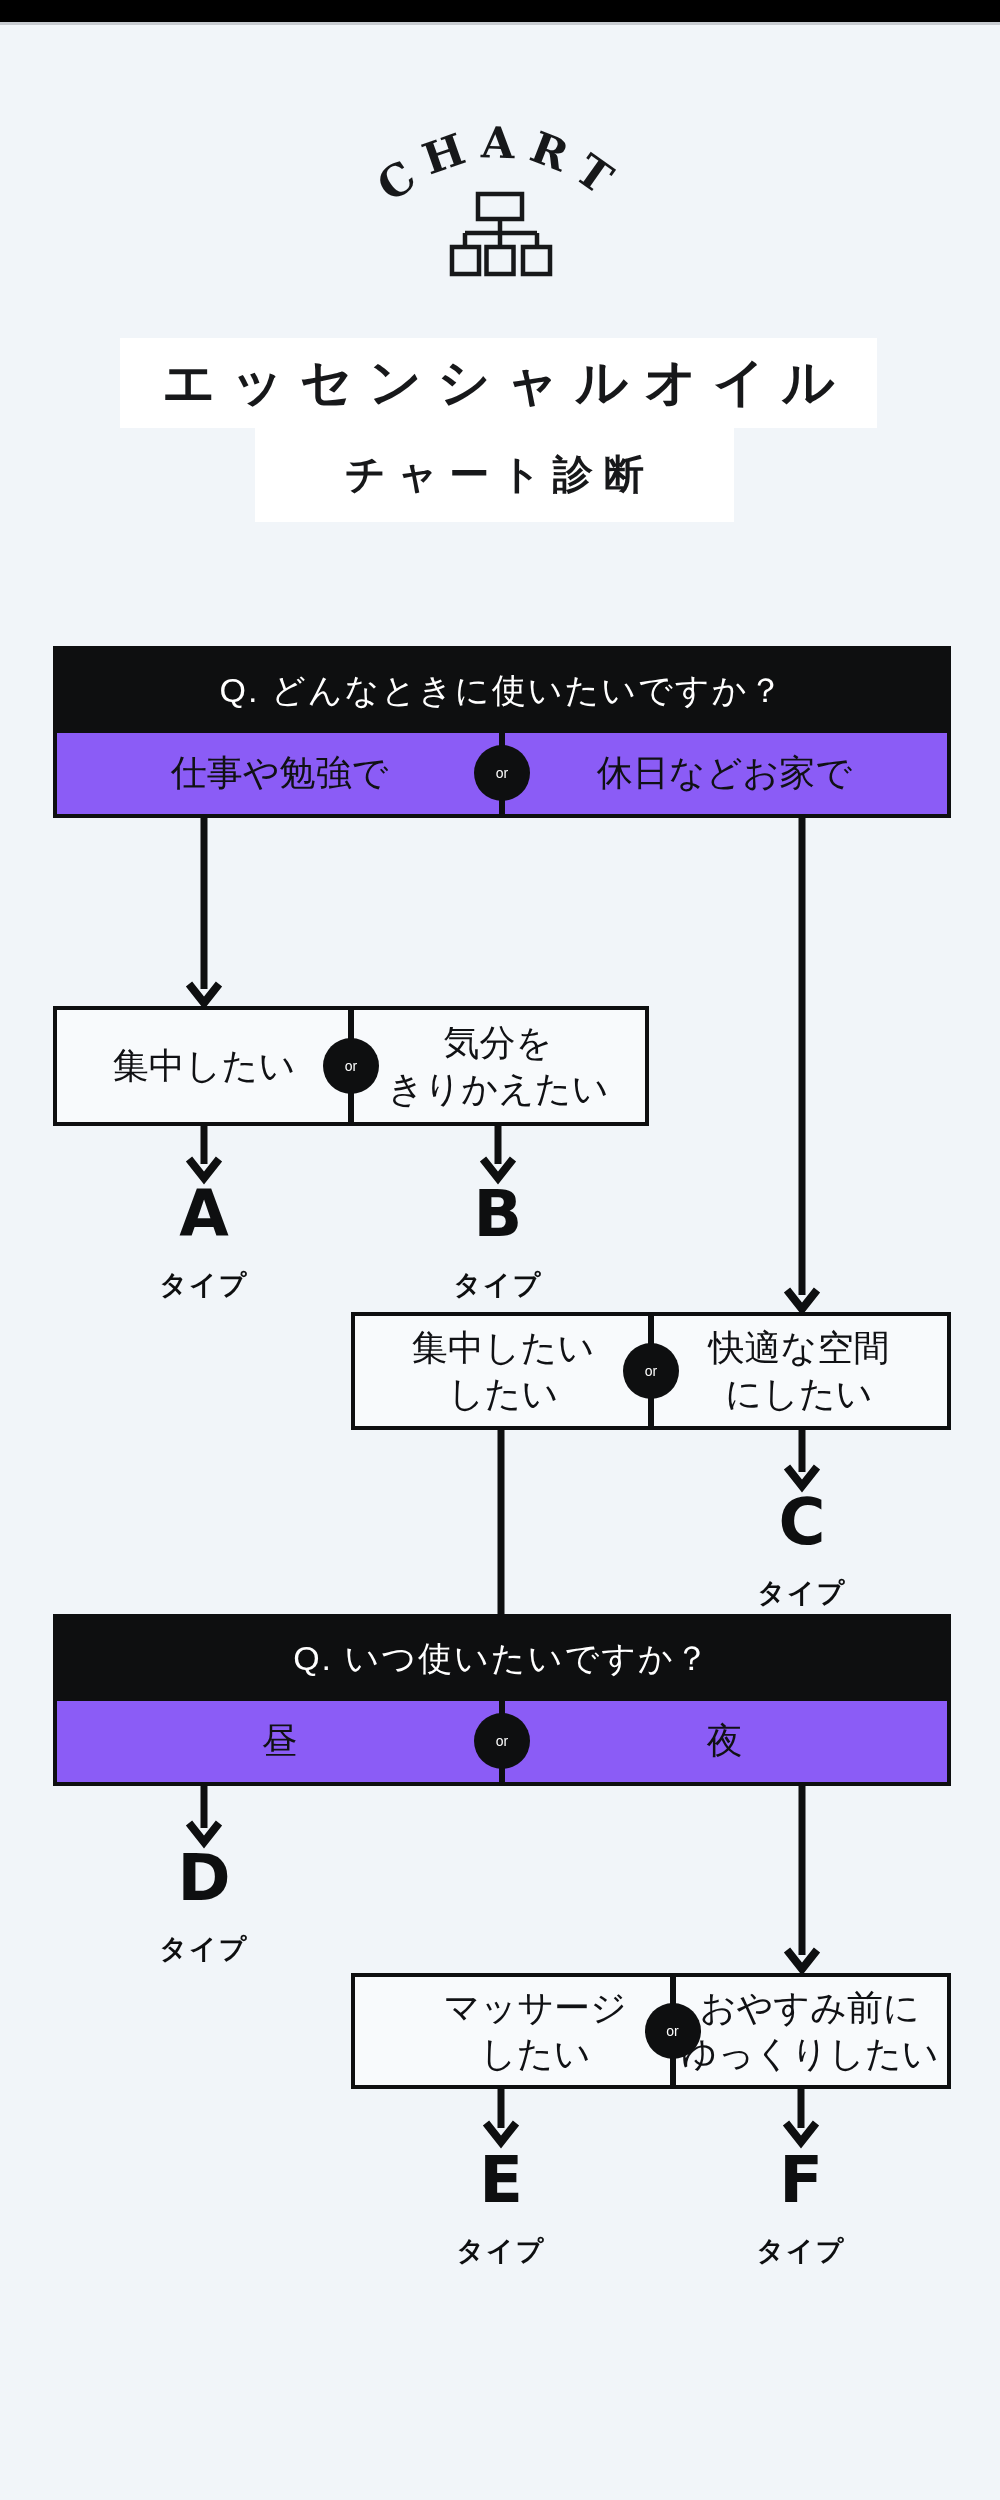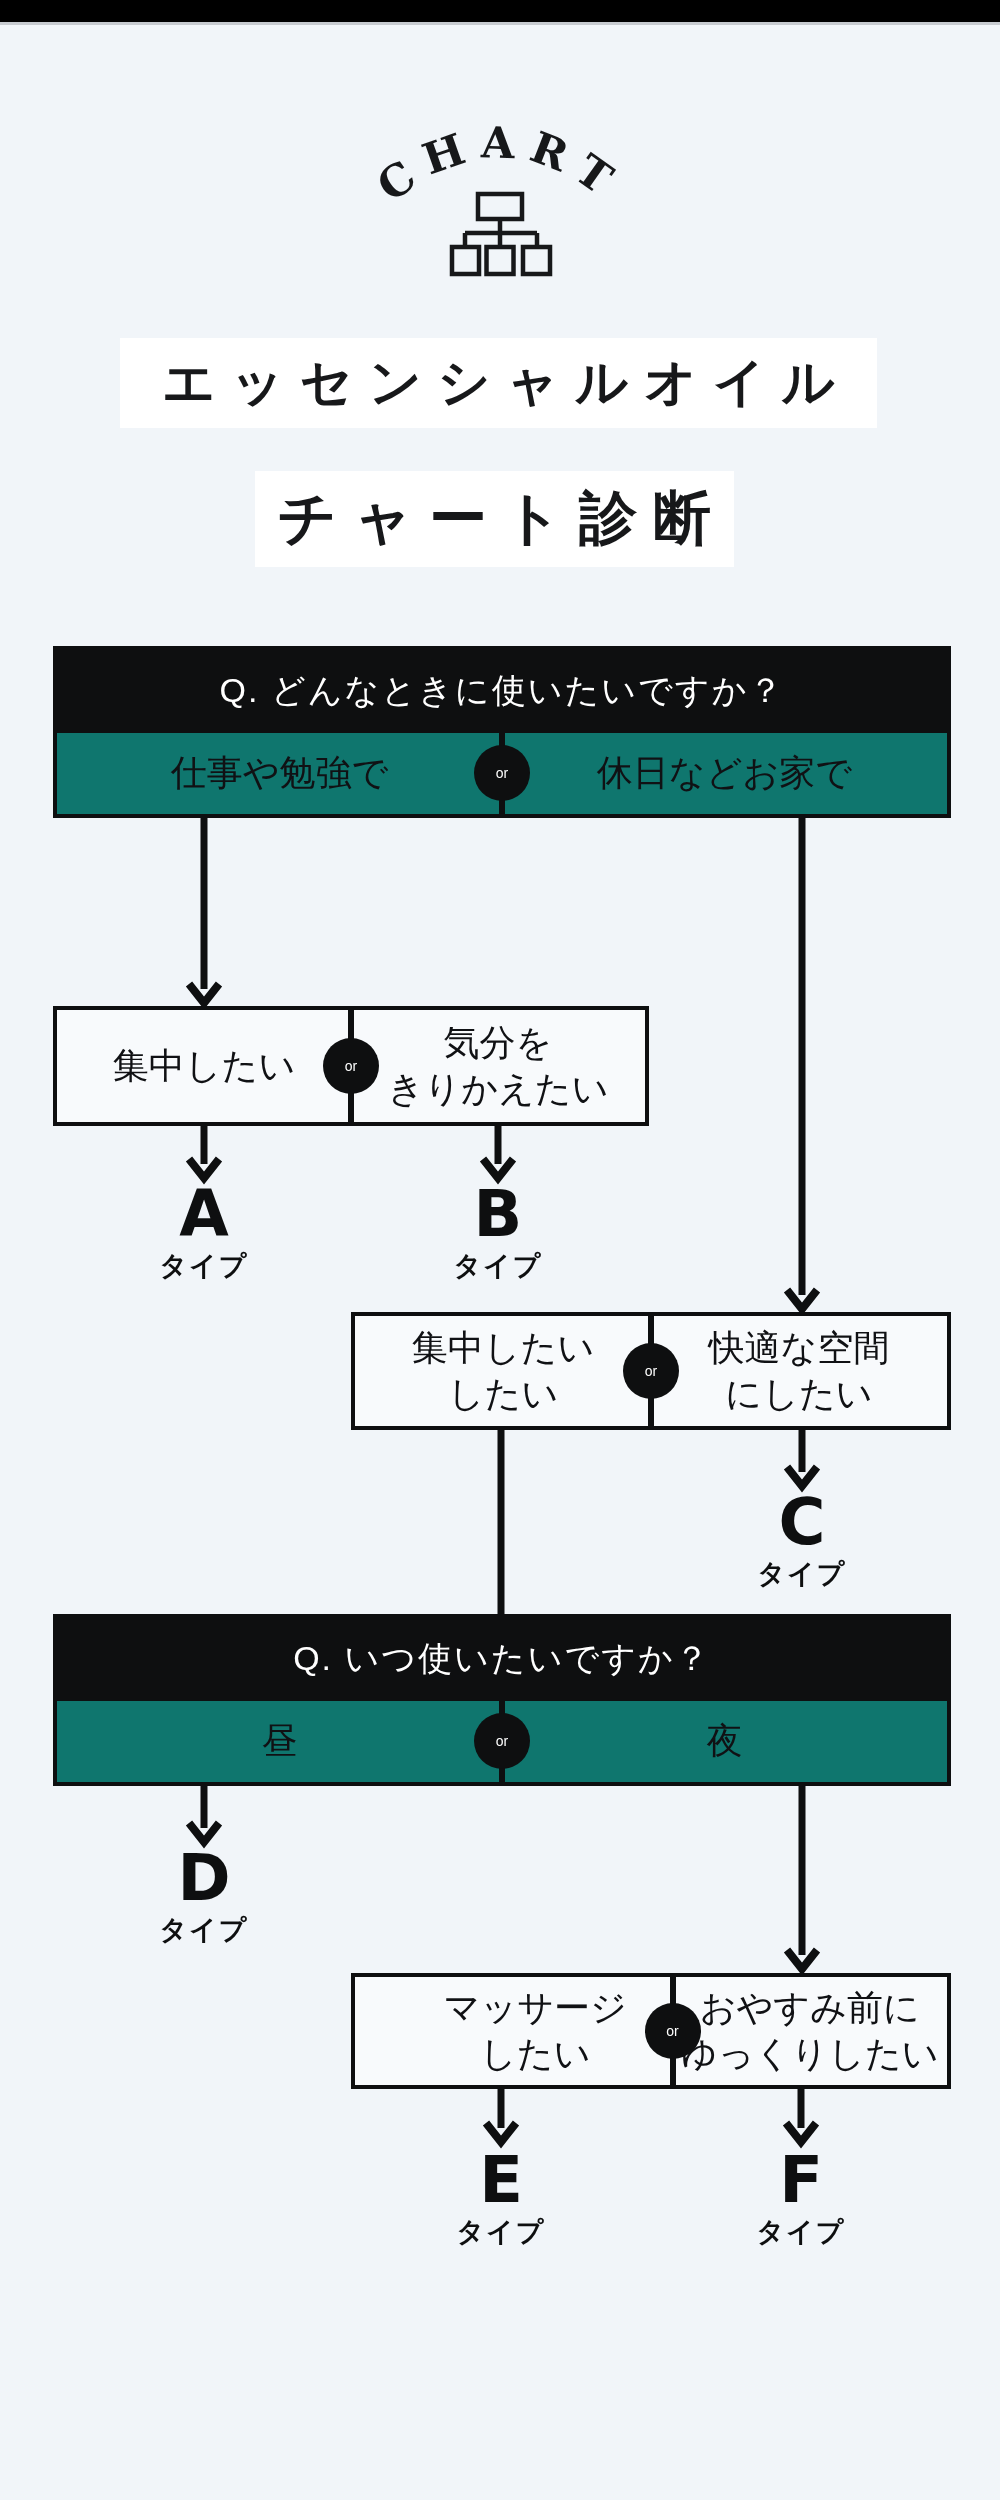--- a/index.html
+++ b/index.html
@@ -23,26 +23,26 @@
   .title-box {
     position: absolute;
     background: #ffffff;
     display: flex; align-items: center; justify-content: center;
     font-family: Liberation Mono, monospace;
     font-weight: 700;
     color: #17181a;
     white-space: nowrap;
   }
   .title-1 { left: 120px; top: 338px; width: 757px; height: 90px; font-size: 52px; letter-spacing: 0.30em; text-indent: 0.30em; }
-  .title-2 { left: 255px; top: 471px; width: 479px; height: 96px; font-size: 58px; letter-spacing: 0.28em; text-indent: 0.28em; }
+  .title-2 { left: 255px; top: 426px; width: 479px; height: 96px; font-size: 40px; letter-spacing: 0.28em; text-indent: 0.28em; }
 
   .qbox {
     position: absolute;
     border: 4px solid #0e0f10;
-    background: #0f766e;
+    background: #8b5cf6;
   }
   .q1 { left: 53px; top: 646px;  width: 898px; height: 172px; }
   .q2 { left: 53px; top: 1614px; width: 898px; height: 172px; }
   .qheader {
     height: 84px; margin: -1px; 
     background: #0e0f10; color: #ffffff;
     display: flex; align-items: center; justify-content: center;
     font-size: 34px; letter-spacing: 2px;
   }
   .qrow { position: relative; height: 82px; display: flex; justify-content: flex-end; }
@@ -78,21 +78,21 @@
   }
 
   .type-label {
     position: absolute; transform: translateX(-50%);
     text-align: center; color: #0e0f10;
   }
   .type-letter {
     font-size: 64px; font-weight: 800; line-height: 1;
     font-family: "DejaVu Sans", "Liberation Sans", sans-serif;
   }
-  .type-suffix { font-size: 27px; font-weight: 700; letter-spacing: 2px; margin-top: 2px; }
+  .type-suffix { font-size: 27px; font-weight: 700; letter-spacing: 2px; margin-top: 21px; }
 
   .t-a { left: 204px; top: 1182px; }
   .t-b { left: 498px; top: 1182px; }
   .t-c { left: 802px; top: 1490px; }
   .t-d { left: 204px; top: 1846px; }
   .t-e { left: 501px; top: 2148px; }
   .t-f { left: 801px; top: 2148px; }
 </style>
 </head>
 <body>

